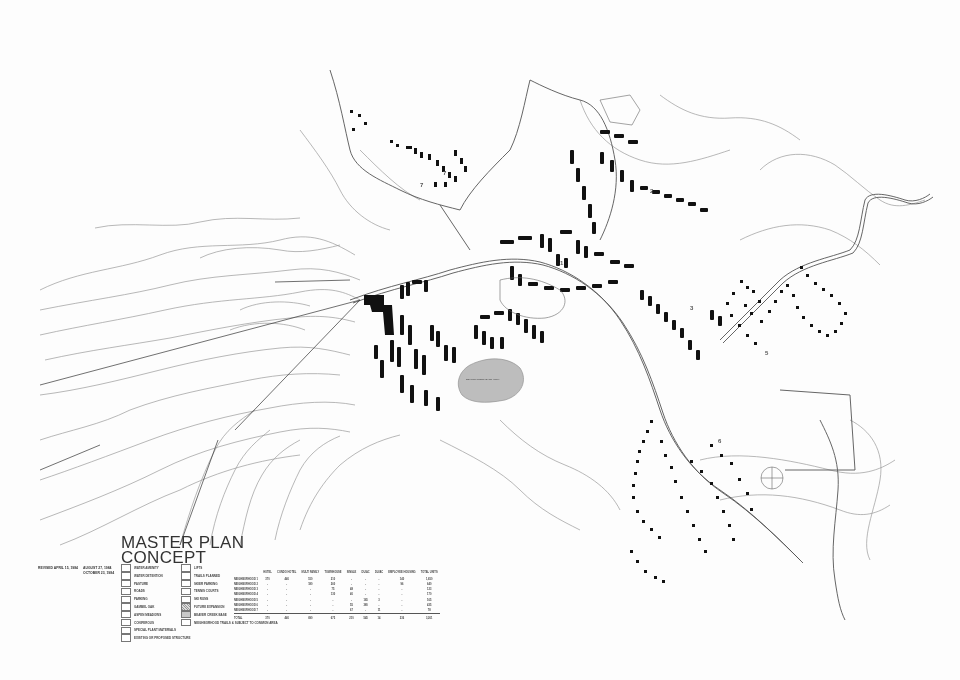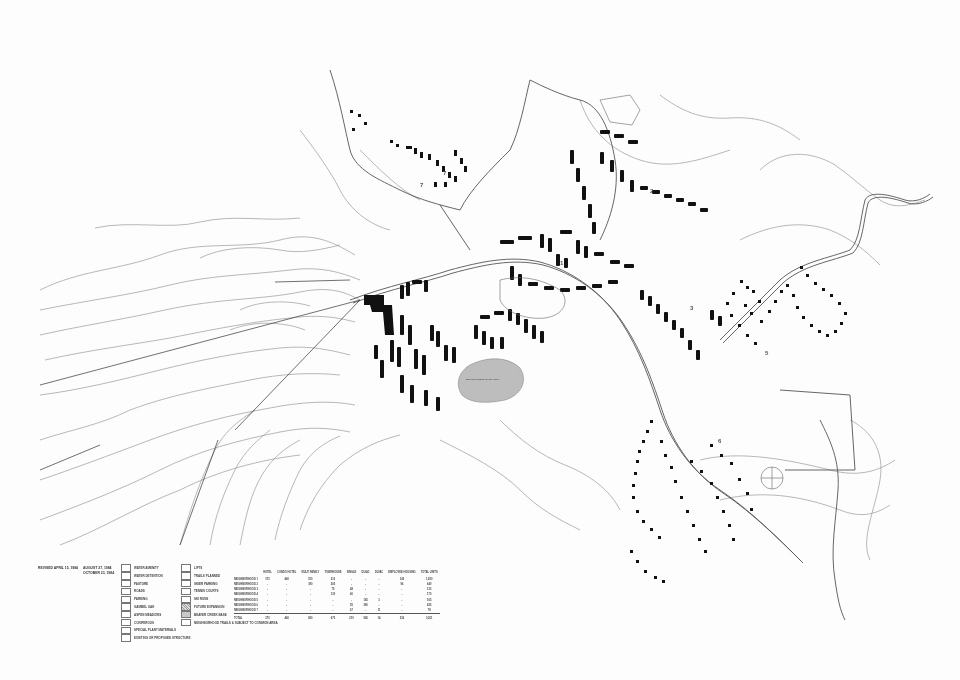--- a/index.html
+++ b/index.html
@@ -302,20 +302,24 @@
 
   <div class="tag" style="left:466px;top:378px;">BEAVER CREEK BASE AREA</div>
   <div class="tag" style="left:420px;top:182px;font-size:6px;">7</div>
   <div class="tag" style="left:443px;top:170px;font-size:6px;">7</div>
   <div class="tag" style="left:560px;top:260px;font-size:6px;">1</div>
   <div class="tag" style="left:650px;top:188px;font-size:6px;">2</div>
   <div class="tag" style="left:690px;top:305px;font-size:6px;">3</div>
   <div class="tag" style="left:765px;top:350px;font-size:6px;">5</div>
   <div class="tag" style="left:718px;top:438px;font-size:6px;">6</div>
 
+  <div class="title-block">
+    <div class="title">MASTER PLAN</div>
+    <div class="title">CONCEPT</div>
+  </div>
 
   <div class="revised">
     <span>REVISED APRIL 15, 1984</span>
     <span class="dates">
       <span>AUGUST 27, 1984</span><br>
       <span>OCTOBER 23, 1984</span>
     </span>
   </div>
 
   <div class="legend">

